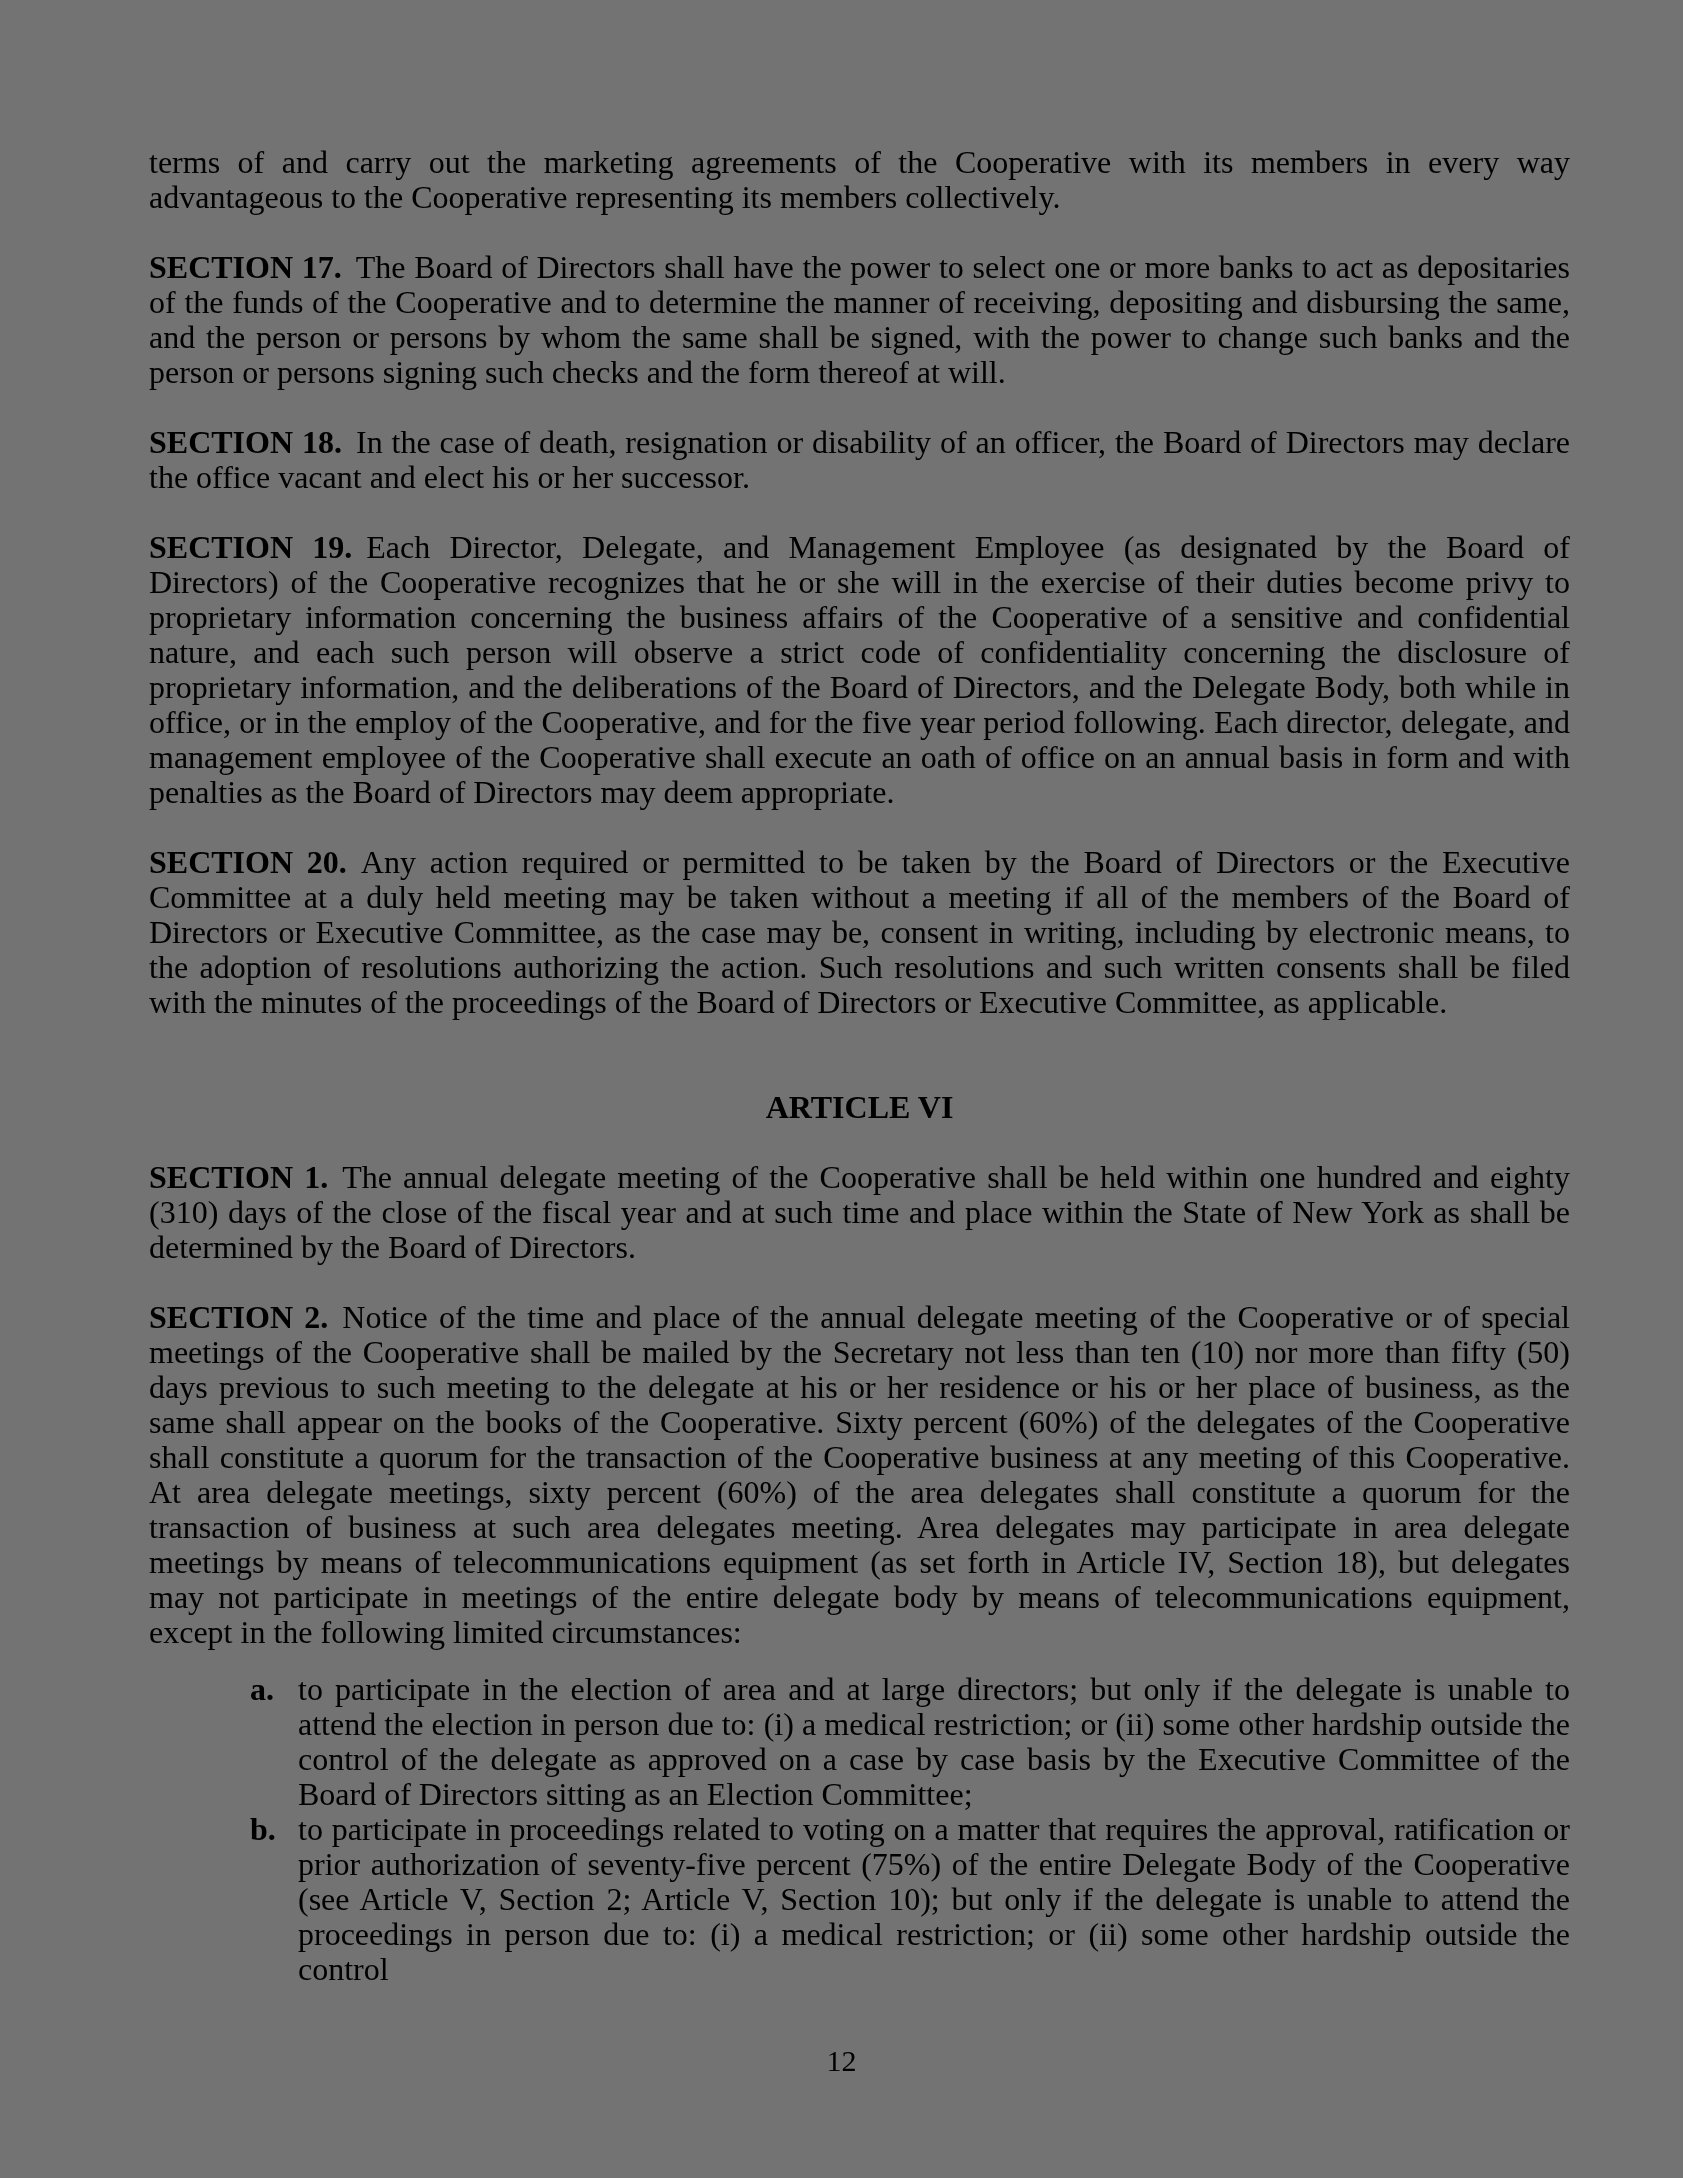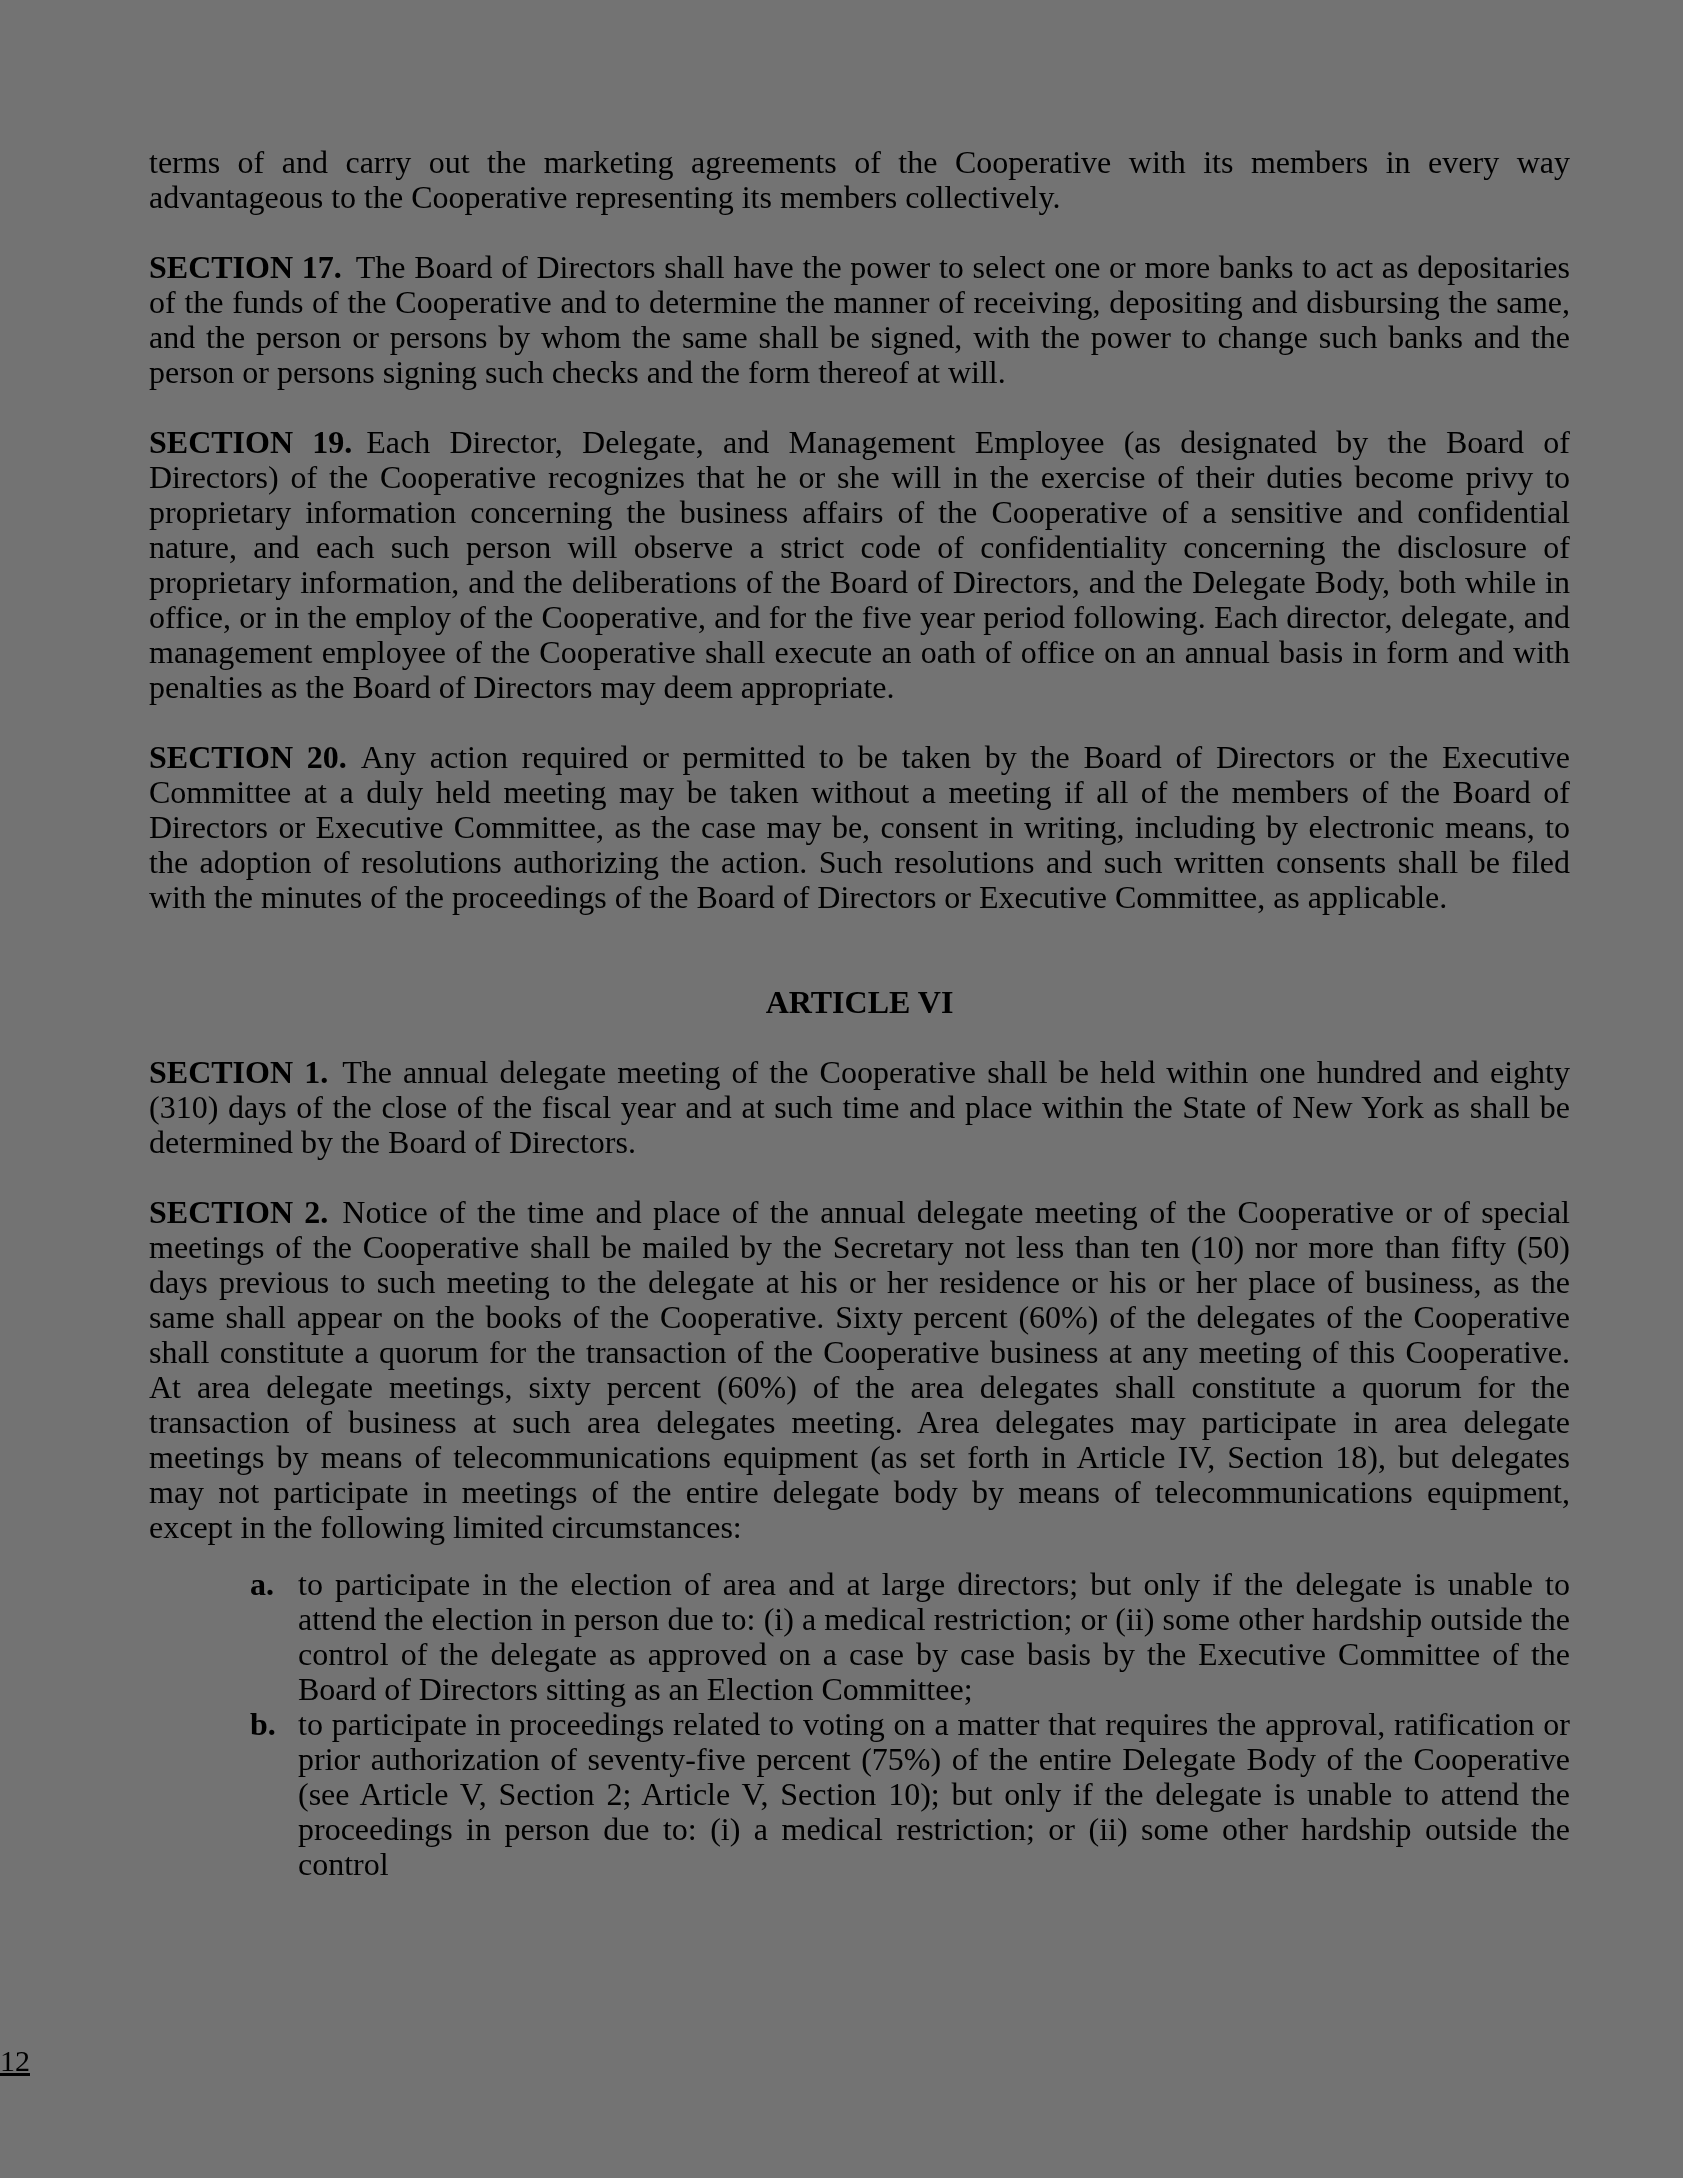--- a/index.html
+++ b/index.html
@@ -50,37 +50,40 @@
     position: absolute;
     left: 101px;
     top: 0;
     font-weight: bold;
   }
   .page-number {
     position: absolute;
     left: 0;
     right: 0;
     top: 2043px;
+    text-align: center;
     font-size: 30px;
     line-height: 35px;
-    text-decoration: underline;
   }
 </style>
 </head>
 <body>
 
 <div class="page">
   <div class="content">
 
     <p class="para">terms of and carry out the marketing agreements of the Cooperative with its members in every way advantageous to the Cooperative representing its members collectively.</p>
 
     <p class="para mt">
       <span class="sec-label">SECTION 17.</span><span>The Board of Directors shall have the power to select one or more banks to act as depositaries of the funds of the Cooperative and to determine the manner of receiving, depositing and disbursing the same, and the person or persons by whom the same shall be signed, with the power to change such banks and the person or persons signing such checks and the form thereof at will.</span>
     </p>
 
+    <p class="para mt">
+      <span class="sec-label">SECTION 18.</span><span>In the case of death, resignation or disability of an officer, the Board of Directors may declare the office vacant and elect his or her successor.</span>
+    </p>
 
     <p class="para mt">
       <span class="sec-label">SECTION 19.</span><span>Each Director, Delegate, and Management Employee (as designated by the Board of Directors) of the Cooperative recognizes that he or she will in the exercise of their duties become privy to proprietary information concerning the business affairs of the Cooperative of a sensitive and confidential nature, and each such person will observe a strict code of confidentiality concerning the disclosure of proprietary information, and the deliberations of the Board of Directors,  and the Delegate Body, both while in office, or in the employ of the Cooperative, and for the five year period following. Each director, delegate, and management employee of the Cooperative shall execute an oath of office on an annual basis in form and with penalties as the Board of Directors may deem appropriate.</span>
     </p>
 
     <p class="para mt">
       <span class="sec-label">SECTION 20.</span><span>Any action required or permitted to be taken by the Board of Directors or the Executive Committee at a duly held meeting may be taken without a meeting if all of the members of the Board of Directors or Executive Committee, as the case may be, consent in writing, including by electronic means, to the adoption of resolutions authorizing the action.  Such resolutions and such written consents shall be filed with the minutes of the proceedings of the Board of Directors or Executive Committee, as applicable.</span>
     </p>
 
     <h2 class="heading heading-article">ARTICLE VI</h2>

